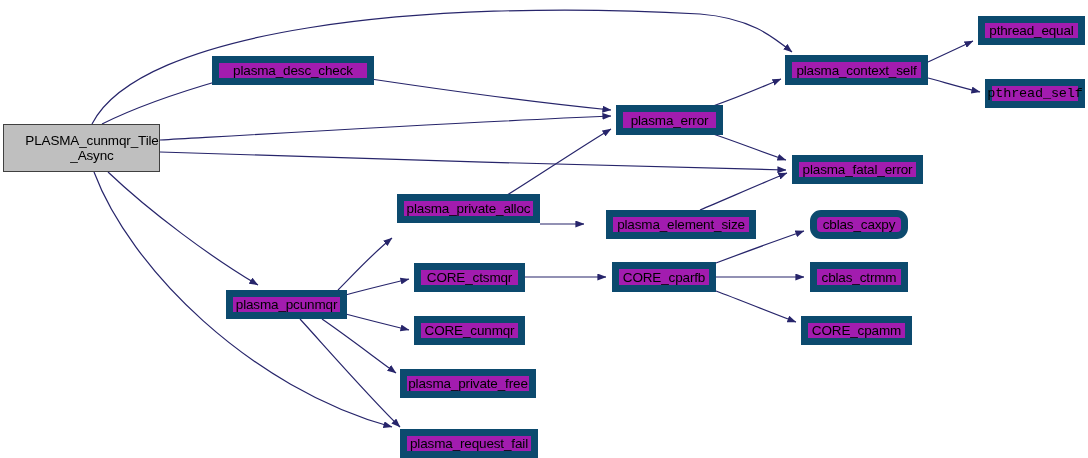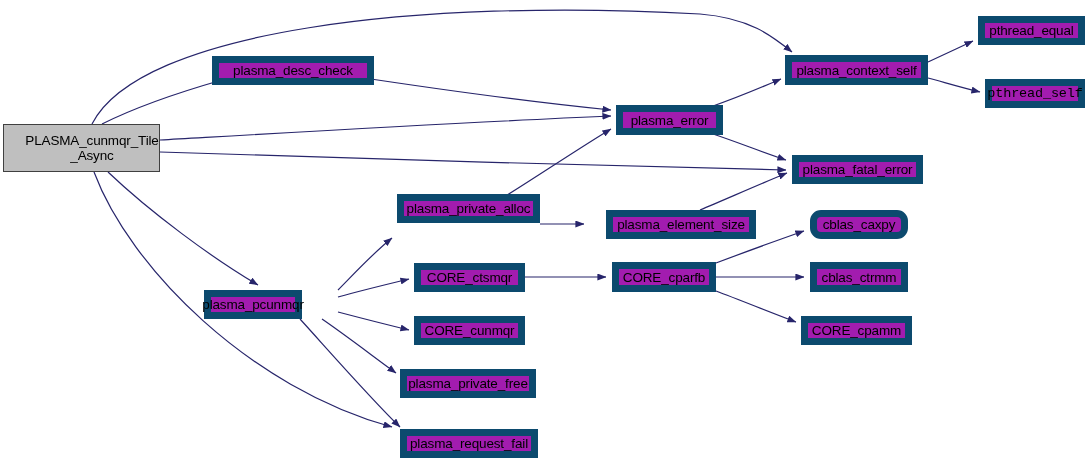--- a/index.html
+++ b/index.html
@@ -74,21 +74,21 @@
       </div>
       <div class="node" style="left: 397px; top: 194px; width: 143px; height: 29px;">
         <span>plasma_private_alloc</span>
       </div>
       <div class="node" style="left: 606px; top: 210px; width: 150px; height: 29px;">
         <span>plasma_element_size</span>
       </div>
       <div class="node" style="left: 810px; top: 210px; width: 98px; height: 29px; border-radius: 11px;">
         <span>cblas_caxpy</span>
       </div>
-      <div class="node" style="left: 204px; top: 290px; width: 98px; height: 29px;">
+      <div class="node" style="left: 226px; top: 290px; width: 121px; height: 29px;">
         <span>plasma_pcunmqr</span>
       </div>
       <div class="node" style="left: 414px; top: 263px; width: 111px; height: 29px;">
         <span>CORE_ctsmqr</span>
       </div>
       <div class="node" style="left: 612px; top: 262px; width: 104px; height: 30px;">
         <span>CORE_cparfb</span>
       </div>
       <div class="node" style="left: 810px; top: 262px; width: 98px; height: 30px;">
         <span>cblas_ctrmm</span>

